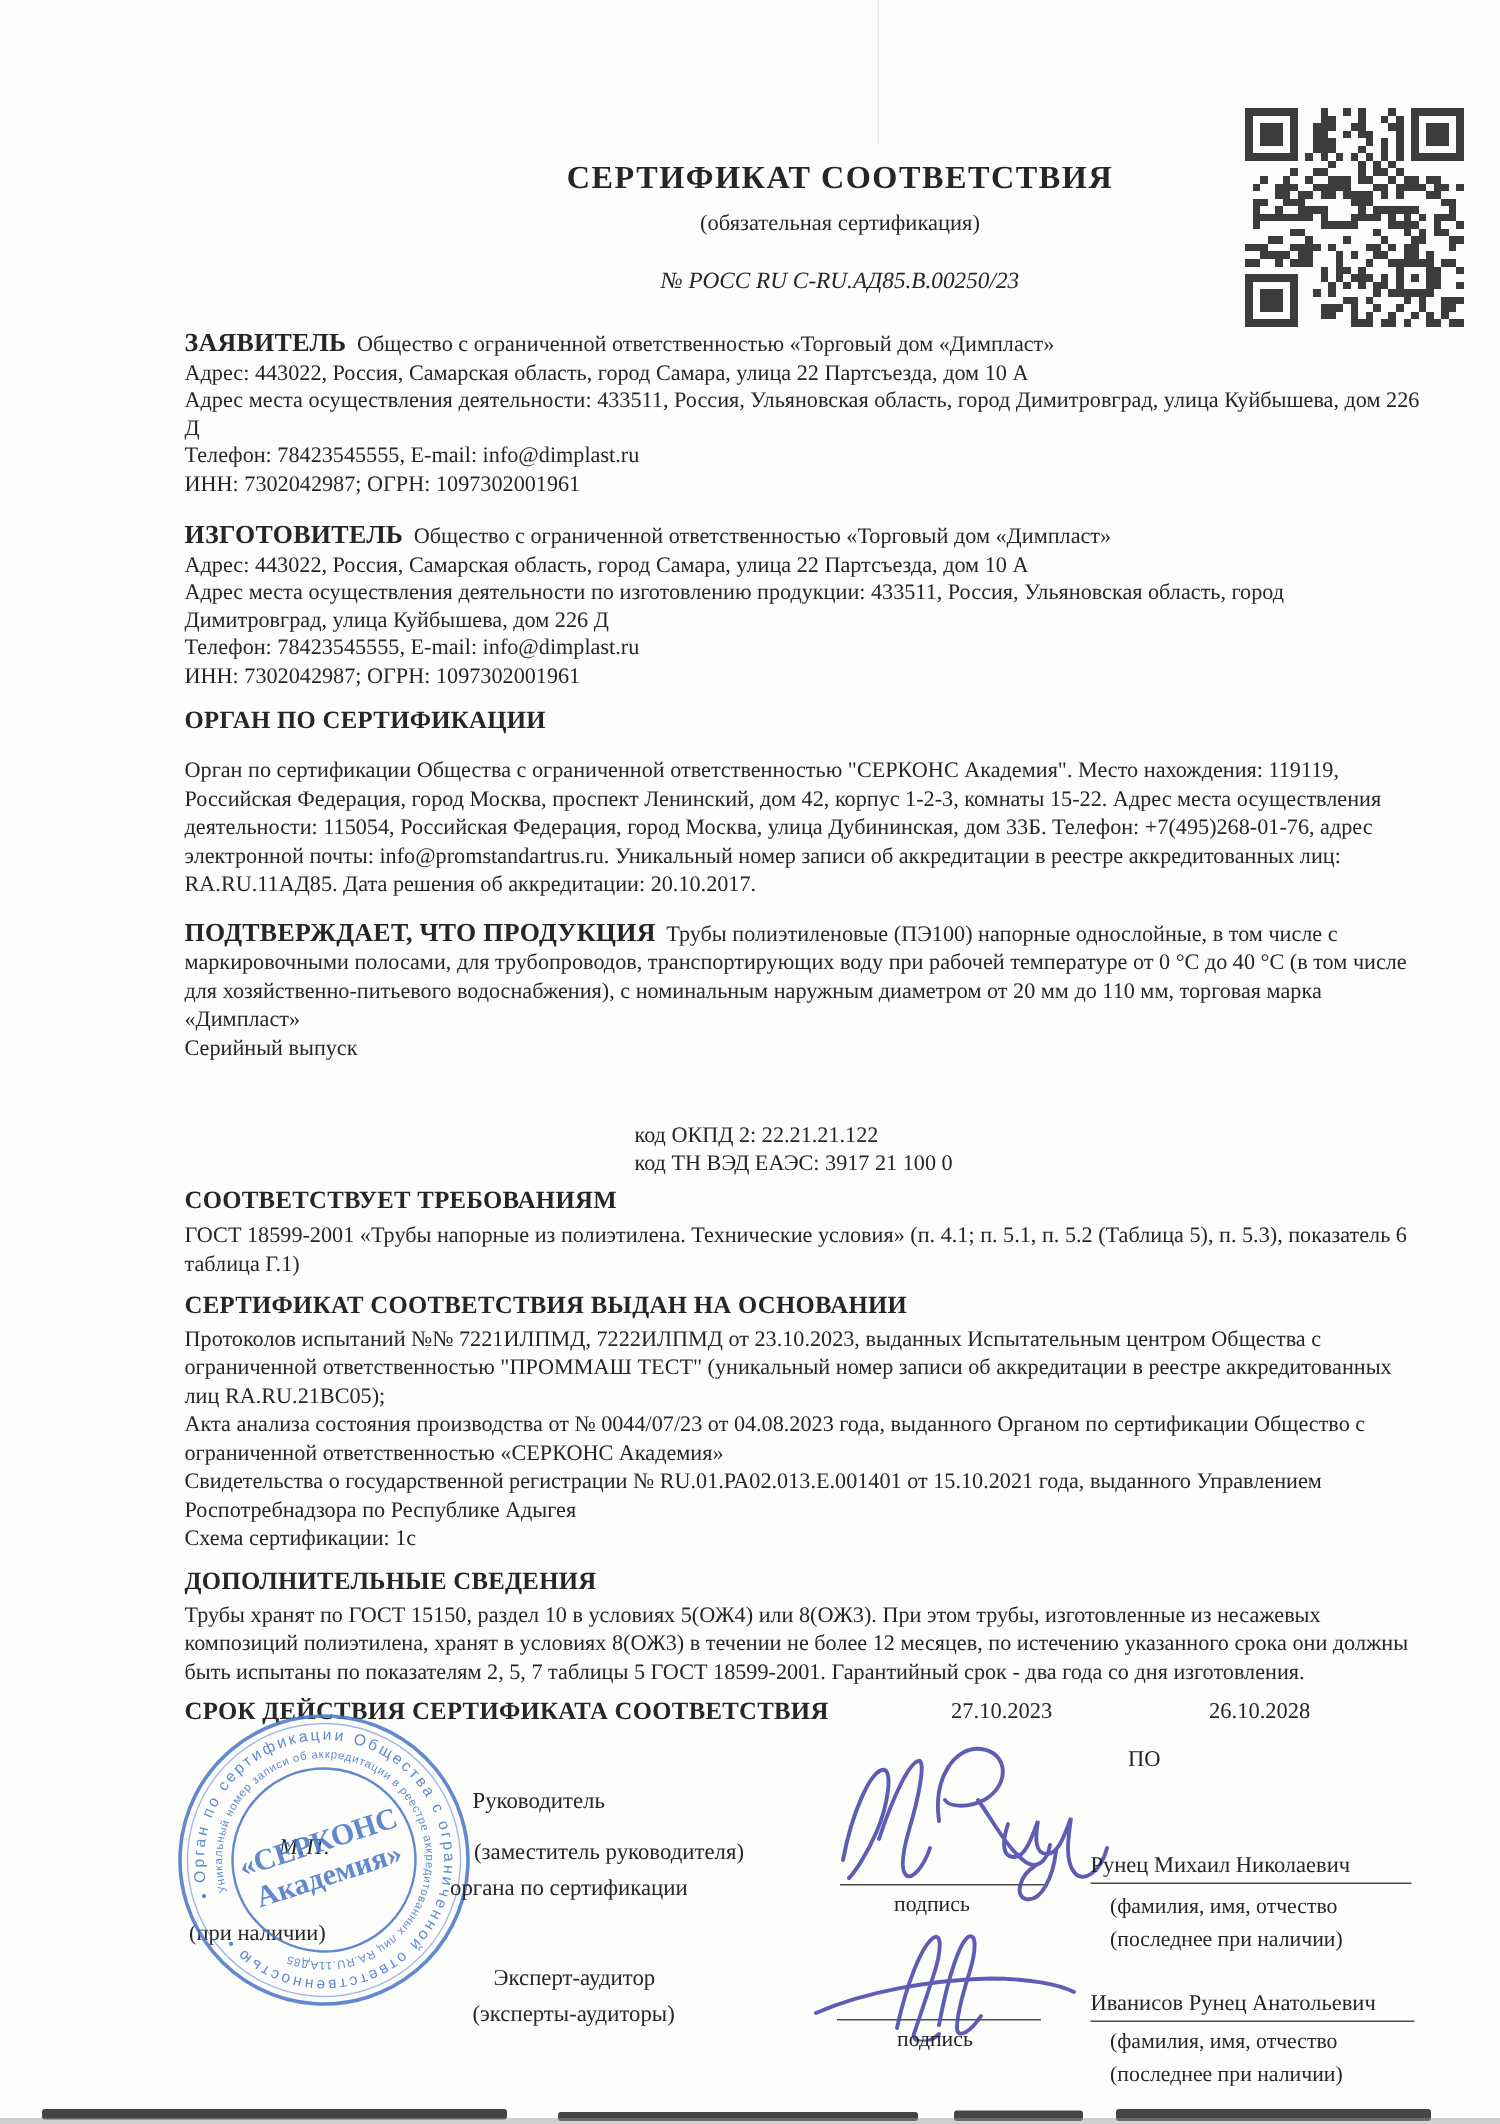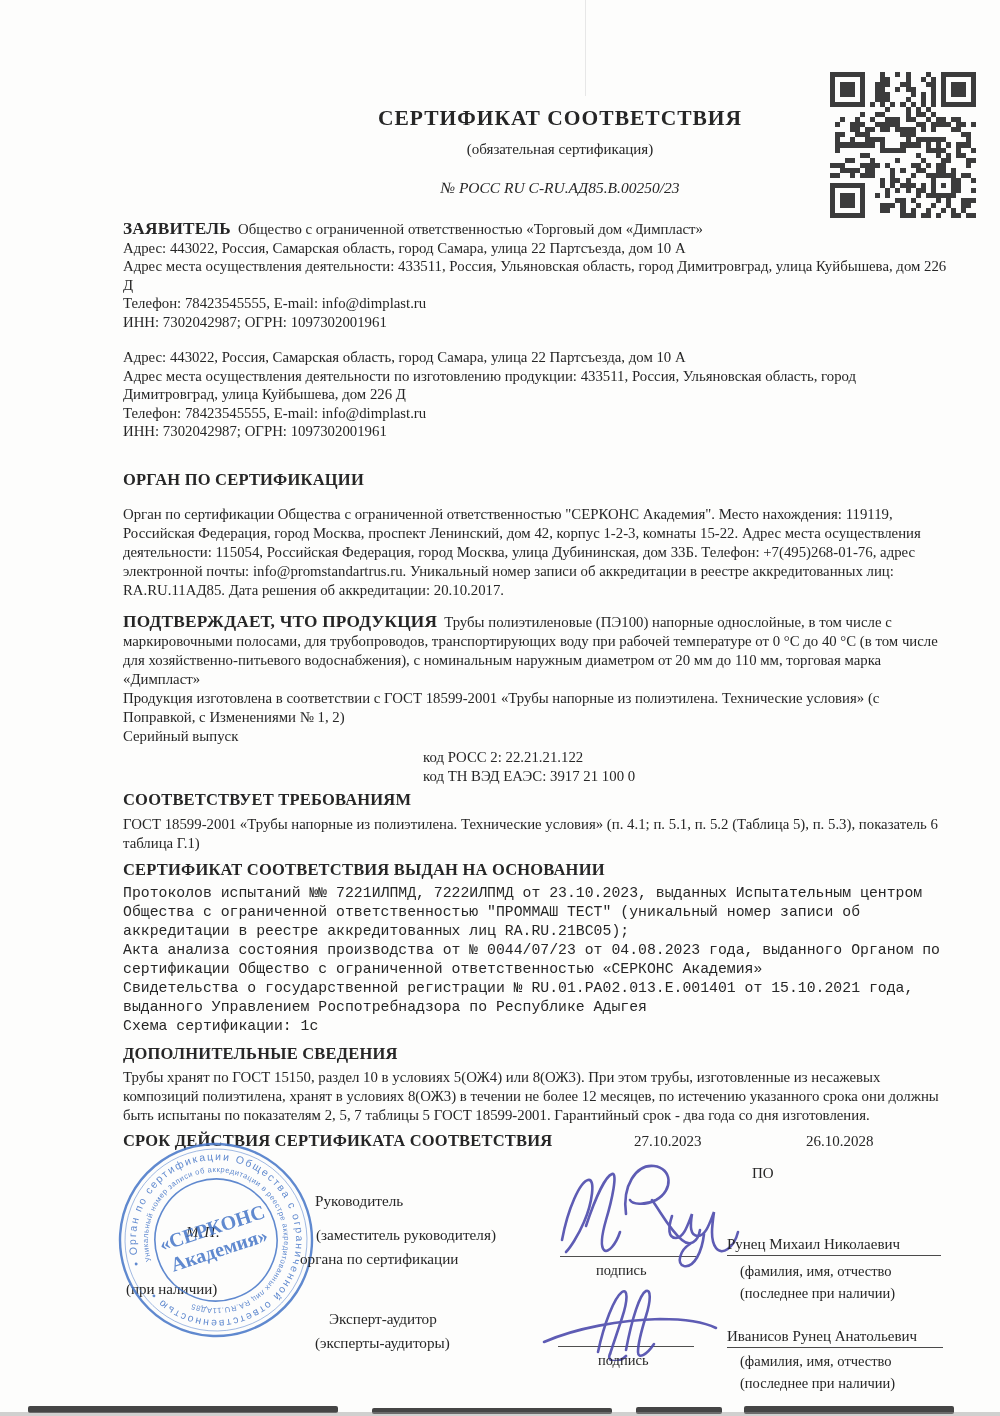--- a/index.html
+++ b/index.html
@@ -425,44 +425,44 @@
 
   <div class="abs block" style="top:220px;">
     <div><span class="lead">ЗАЯВИТЕЛЬ</span><span>Общество с ограниченной ответственностью «Торговый дом «Димпласт»</span></div>
     <div>Адрес: 443022, Россия, Самарская область, город Самара, улица 22 Партсъезда, дом 10 А</div>
     <div>Адрес места осуществления деятельности: 433511, Россия, Ульяновская область, город Димитровград, улица Куйбышева, дом 226 Д</div>
     <div>Телефон: 78423545555, E-mail: info@dimplast.ru</div>
     <div>ИНН: 7302042987; ОГРН: 1097302001961</div>
   </div>
 
   <div class="abs block" style="top:348px;">
+    <div><span class="lead">ИЗГОТОВИТЕЛЬ</span><span>Общество с ограниченной ответственностью «Торговый дом «Димпласт»</span></div>
     <div>Адрес: 443022, Россия, Самарская область, город Самара, улица 22 Партсъезда, дом 10 А</div>
     <div>Адрес места осуществления деятельности по изготовлению продукции: 433511, Россия, Ульяновская область, город Димитровград, улица Куйбышева, дом 226 Д</div>
     <div>Телефон: 78423545555, E-mail: info@dimplast.ru</div>
     <div>ИНН: 7302042987; ОГРН: 1097302001961</div>
   </div>
 
   <div class="abs h" style="top:470px;">ОРГАН ПО СЕРТИФИКАЦИИ</div>
   <div class="abs para" style="top:505px;">Орган по сертификации Общества с ограниченной ответственностью "СЕРКОНС Академия". Место нахождения: 119119, Российская Федерация, город Москва, проспект Ленинский, дом 42, корпус 1-2-3, комнаты 15-22. Адрес места осуществления деятельности: 115054, Российская Федерация, город Москва, улица Дубининская, дом 33Б. Телефон: +7(495)268-01-76, адрес электронной почты: info@promstandartrus.ru. Уникальный номер записи об аккредитации в реестре аккредитованных лиц: RA.RU.11АД85. Дата решения об аккредитации: 20.10.2017.</div>
 
   <div class="abs para" style="top:612px;">
     <div><span class="lead">ПОДТВЕРЖДАЕТ, ЧТО ПРОДУКЦИЯ</span><span>Трубы полиэтиленовые (ПЭ100) напорные однослойные, в том числе с маркировочными полосами, для трубопроводов, транспортирующих воду при рабочей температуре от 0 °С до 40 °С (в том числе для хозяйственно-питьевого водоснабжения), с номинальным наружным диаметром от 20 мм до 110 мм, торговая марка «Димпласт»</span></div>
-    <div>Продукция изготовлена в соответствии с ГОСТ 18599-2001 «Трубы напорные из полиэтилена. Технические условия» (с Поправкой, с Изменениями № 1, 2)</div>
     <div>Серийный выпуск</div>
   </div>
   <div class="abs codes" style="top:748px;">
-    <div>код РОСС 2: 22.21.21.122</div>
+    <div>код ОКПД 2: 22.21.21.122</div>
     <div>код ТН ВЭД ЕАЭС: 3917 21 100 0</div>
   </div>
 
   <div class="abs h" style="top:790px;">СООТВЕТСТВУЕТ ТРЕБОВАНИЯМ</div>
   <div class="abs para" style="top:815px;">ГОСТ 18599-2001 «Трубы напорные из полиэтилена. Технические условия» (п. 4.1; п. 5.1, п. 5.2 (Таблица 5), п. 5.3), показатель 6 таблица Г.1)</div>
 
   <div class="abs h" style="top:860px;">СЕРТИФИКАТ СООТВЕТСТВИЯ ВЫДАН НА ОСНОВАНИИ</div>
-  <div class="abs para" style="top:884px;font-family:Liberation Mono, monospace;">
+  <div class="abs para" style="top:884px;">
     <div class="bp">Протоколов испытаний №№ 7221ИЛПМД, 7222ИЛПМД от 23.10.2023, выданных Испытательным центром Общества с ограниченной ответственностью "ПРОММАШ ТЕСТ" (уникальный номер записи об аккредитации в реестре аккредитованных лиц RA.RU.21ВС05);</div>
     <div class="bp">Акта анализа состояния производства от № 0044/07/23 от 04.08.2023 года, выданного Органом по сертификации Общество с ограниченной ответственностью «СЕРКОНС Академия»</div>
     <div class="bp">Свидетельства о государственной регистрации № RU.01.РА02.013.Е.001401 от 15.10.2021 года, выданного Управлением Роспотребнадзора по Республике Адыгея</div>
     <div class="bp">Схема сертификации: 1с</div>
   </div>
 
   <div class="abs h" style="top:1044px;">ДОПОЛНИТЕЛЬНЫЕ СВЕДЕНИЯ</div>
   <div class="abs para" style="top:1068px;">Трубы хранят по ГОСТ 15150, раздел 10 в условиях 5(ОЖ4) или 8(ОЖ3). При этом трубы, изготовленные из несажевых композиций полиэтилена, хранят в условиях 8(ОЖ3) в течении не более 12 месяцев, по истечению указанного срока они должны быть испытаны по показателям 2, 5, 7 таблицы 5 ГОСТ 18599-2001. Гарантийный срок - два года со дня изготовления.</div>
 
   <div class="abs h" style="top:1131px;">СРОК ДЕЙСТВИЯ СЕРТИФИКАТА СООТВЕТСТВИЯ</div>

